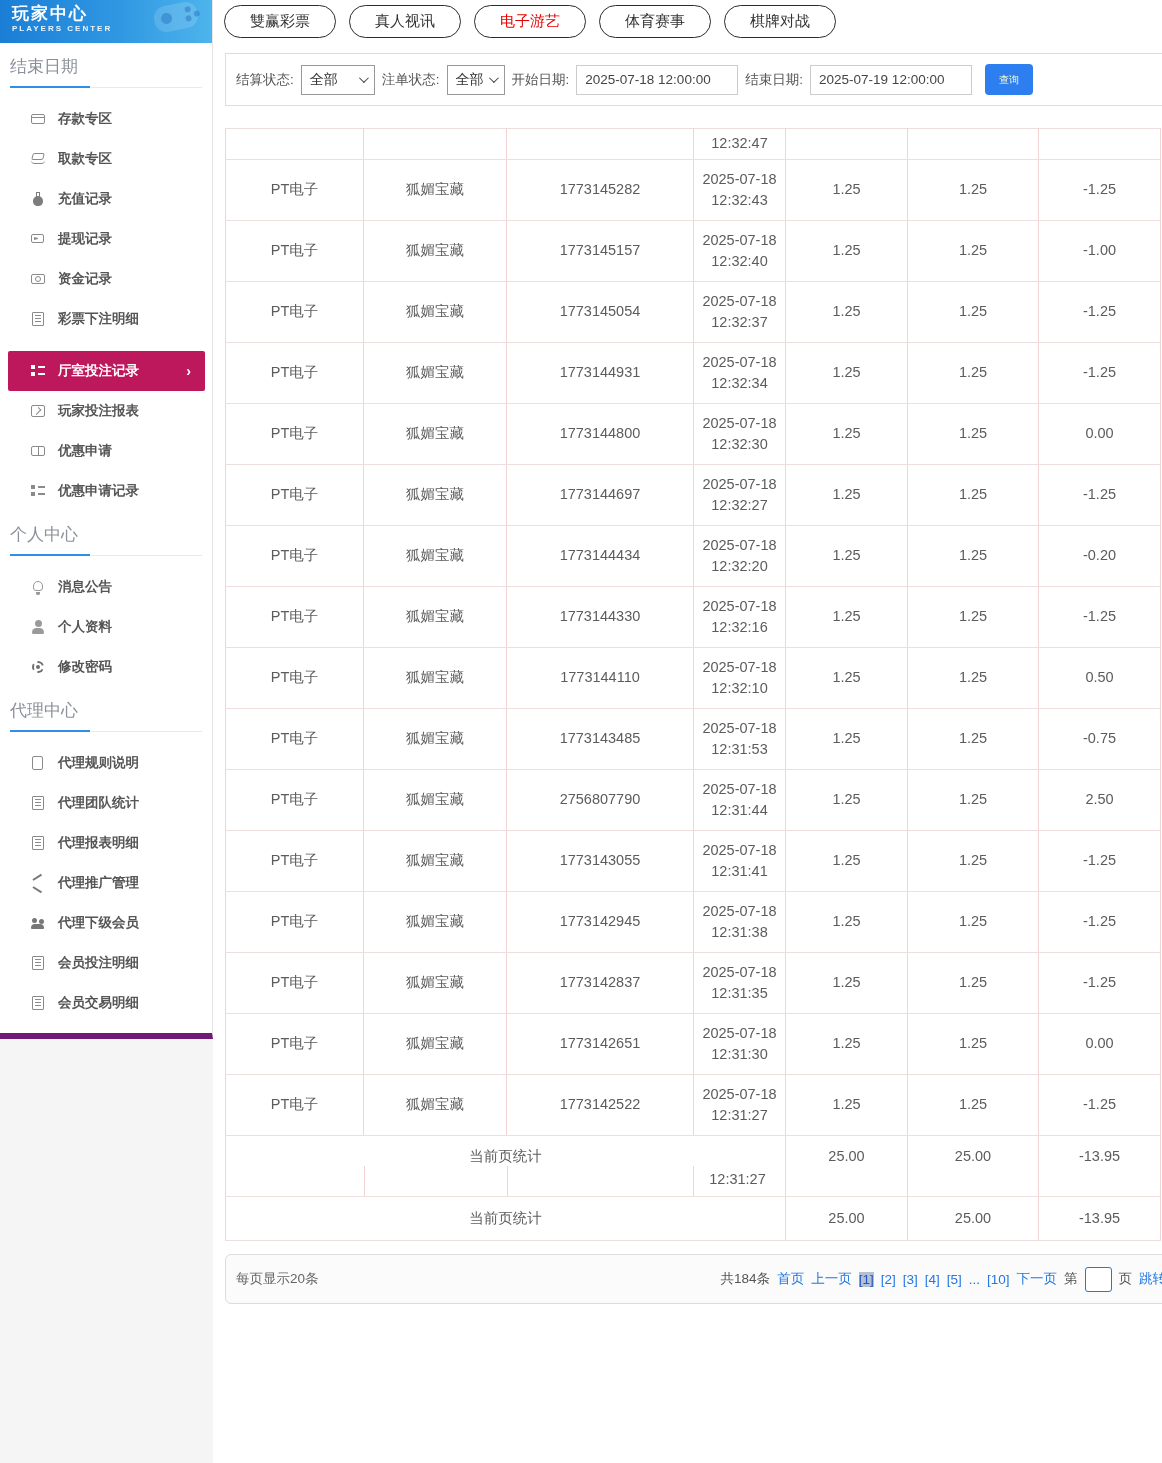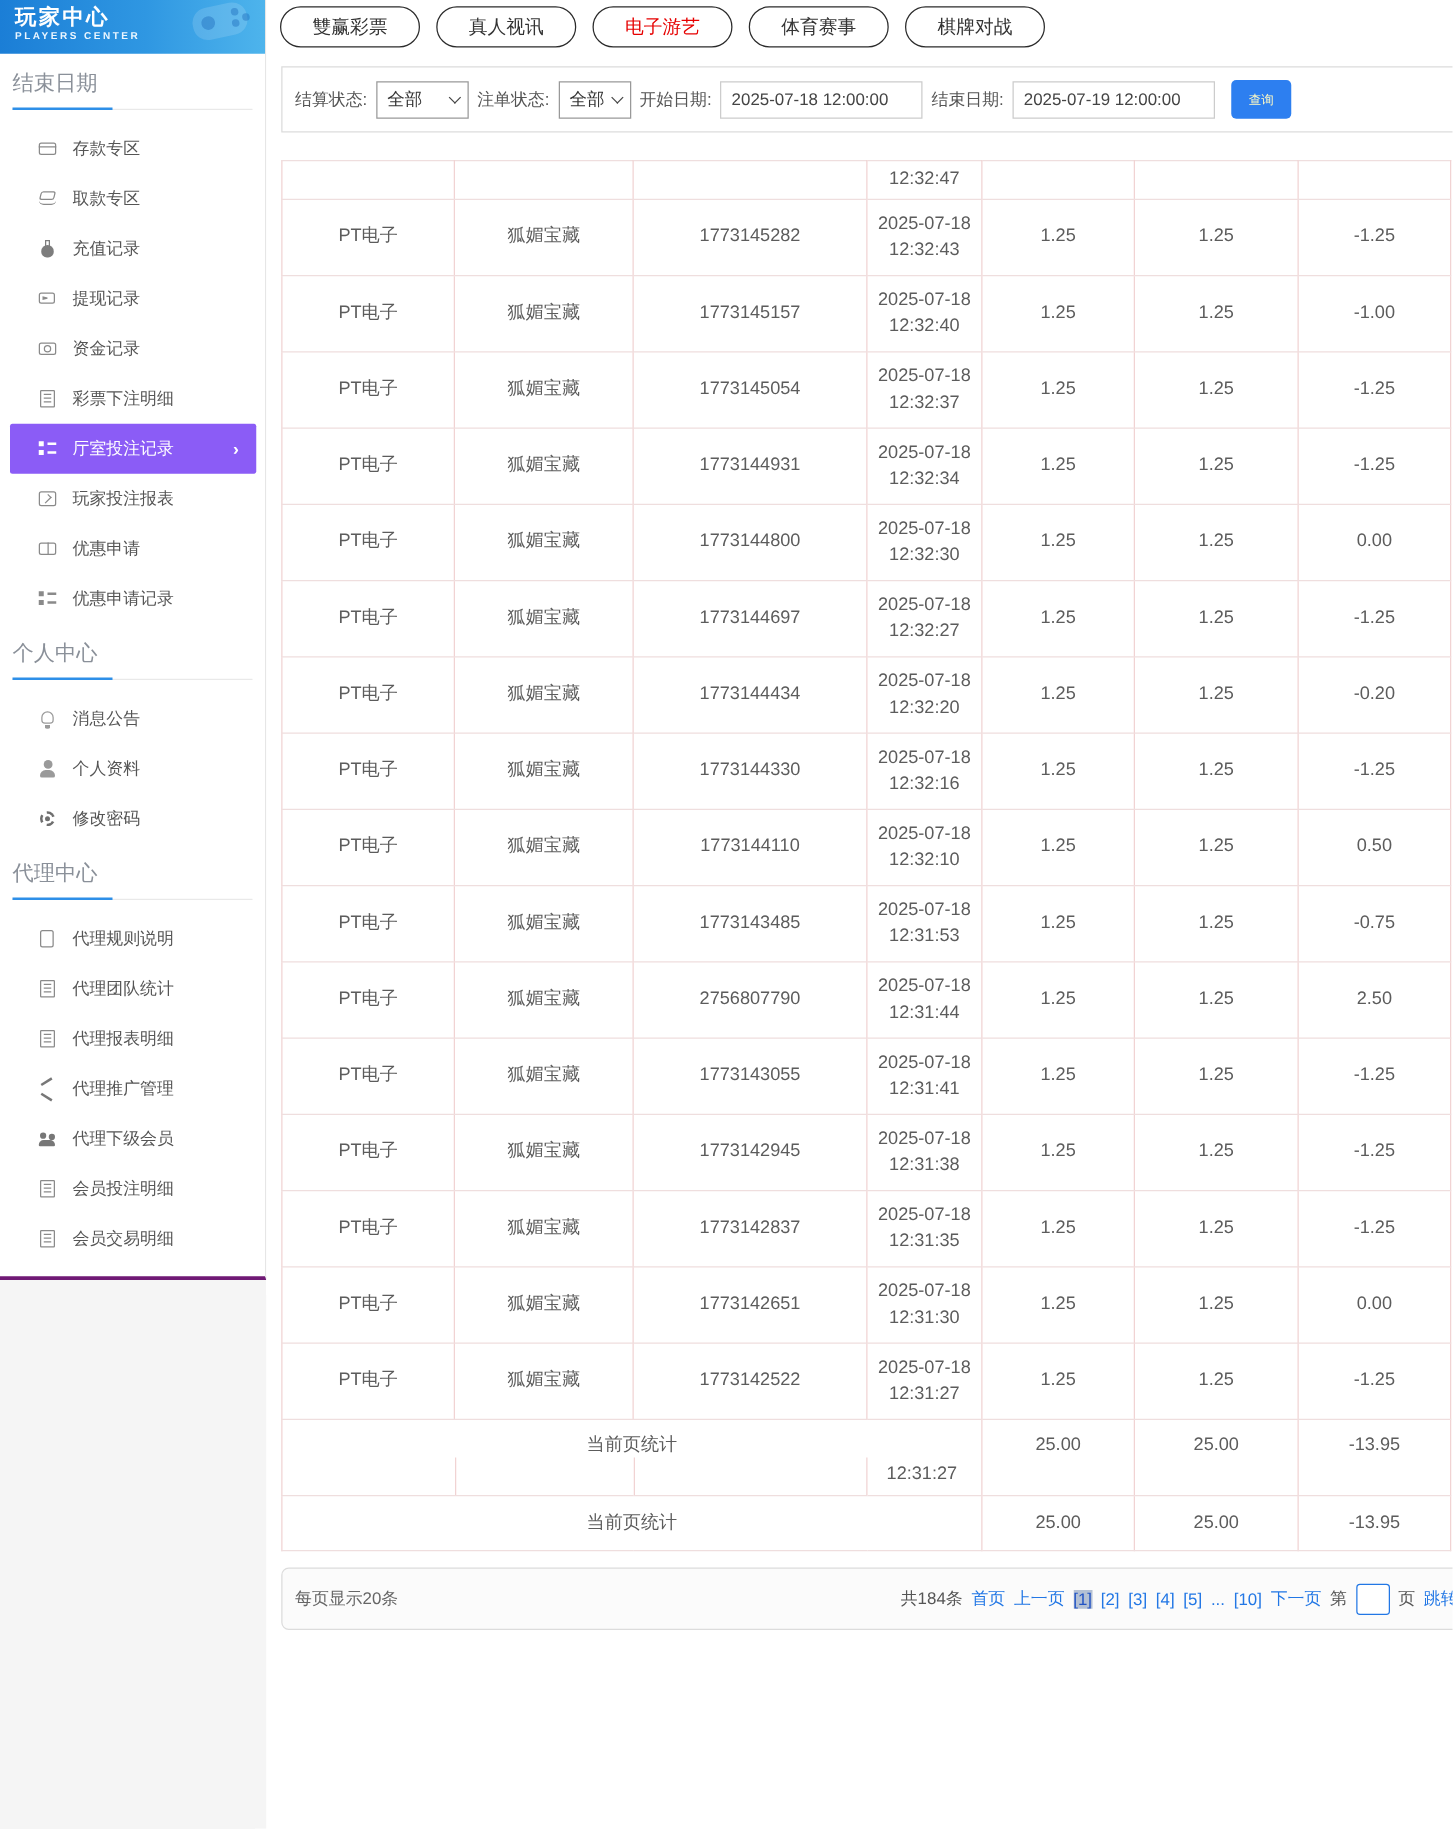--- a/index.html
+++ b/index.html
@@ -3,40 +3,40 @@
 <meta charset="utf-8">
 <style>
   * { box-sizing: border-box; }
   html,body { margin:0; padding:0; }
   body {
     width:1162px; height:1463px; position:relative; overflow:hidden;
     background:#ffffff; font-family:"Liberation Sans", sans-serif; color:#555;
   }
   
   .sidebar { position:absolute; left:0; top:0; width:213px; height:1463px; background:#f5f5f5; }
-  .side-panel { background:#fff; border-right:1px solid #e6e6e6; border-bottom:3px solid #701a75; padding-bottom:10px; }
+  .side-panel { background:#fff; border-right:1px solid #e6e6e6; border-bottom:6px solid #701a75; padding-bottom:10px; }
   .side-header {
     height:43px; position:relative; overflow:hidden;
     background:linear-gradient(90deg,#1b7ed6 0%, #2f97e2 55%, #4eb4ec 100%);
     padding:4px 0 0 12px; color:#fff;
   }
   .side-title { font-size:17px; font-weight:bold; letter-spacing:2px; line-height:20px; }
   .side-sub { font-size:8px; letter-spacing:2px; color:#eaf6ff; font-weight:bold; }
   .gamepad { position:absolute; right:14px; top:4px; width:44px; height:26px;
     background:rgba(255,255,255,0.14); border-radius:12px; transform:rotate(-12deg); }
   .gamepad::before, .gamepad::after { content:''; position:absolute; border-radius:50%; background:rgba(30,110,190,0.45); }
   .gamepad::before { left:7px; top:7px; width:11px; height:11px; }
   .gamepad::after { right:6px; top:5px; width:6px; height:6px; box-shadow:8px 6px 0 rgba(30,110,190,0.45), -1px 9px 0 rgba(30,110,190,0.45); }
   .sec-head { margin:12px 10px 0 10px; padding-bottom:9px; font-size:17px; color:#8a9099;
     border-bottom:1px solid #e9e9e9; position:relative; }
   .sec-head::after { content:''; position:absolute; left:0; bottom:-1px; width:80px; height:2px; background:#2e8fe8; }
   .side-list { margin-top:11px; }
   .side-item { height:40px; display:flex; align-items:center; padding-left:30px; font-size:13.5px; color:#555; cursor:pointer; }
-  .side-item .lbl { margin-left:12px; }
-  .side-item.active { background:#8b5cf6; color:#fff; margin:0 7px 0 8px; padding-left:22px; border-radius:2px; }
+  .side-item .lbl { margin-left:12px;font-weight:bold; }
+  .side-item.active { background:#be185d; color:#fff; margin:12px 7px 0 8px; padding-left:22px; border-radius:2px; }
   .side-item .arrow { margin-left:auto; margin-right:14px; font-size:14px; font-weight:bold; color:#fff; }
   
   .icn { width:16px; height:16px; position:relative; flex:none; display:inline-block; }
   .icn::before, .icn::after { content:''; position:absolute; box-sizing:border-box; }
   [data-icon="deposit-icon"]::before { left:1px; top:3px; width:14px; height:10px; border:1.4px solid #8a8a8a; border-radius:2px; }
   [data-icon="deposit-icon"]::after { left:1px; top:6px; width:14px; height:1.4px; background:#8a8a8a; }
   [data-icon="withdraw-icon"]::before { left:2px; top:2px; width:12px; height:7px; border:1.4px solid #8a8a8a; border-radius:2px; transform:skewX(-14deg); }
   [data-icon="withdraw-icon"]::after { left:1px; top:9px; width:14px; height:4px; border-bottom:1.6px solid #8a8a8a; border-radius:0 0 7px 7px; }
   [data-icon="moneybag-icon"]::before { left:3px; top:5px; width:10px; height:10px; background:#7d7d7d; border-radius:50% 50% 45% 45%; }
   [data-icon="moneybag-icon"]::after { left:6px; top:1px; width:4px; height:5px; border:1.4px solid #7d7d7d; border-bottom:none; }

